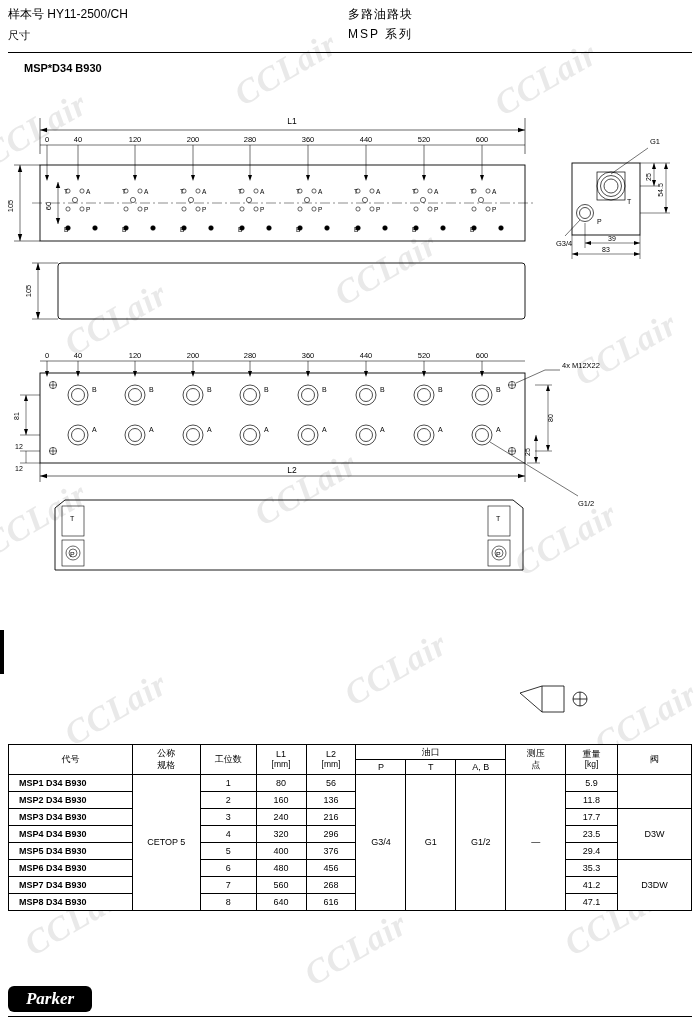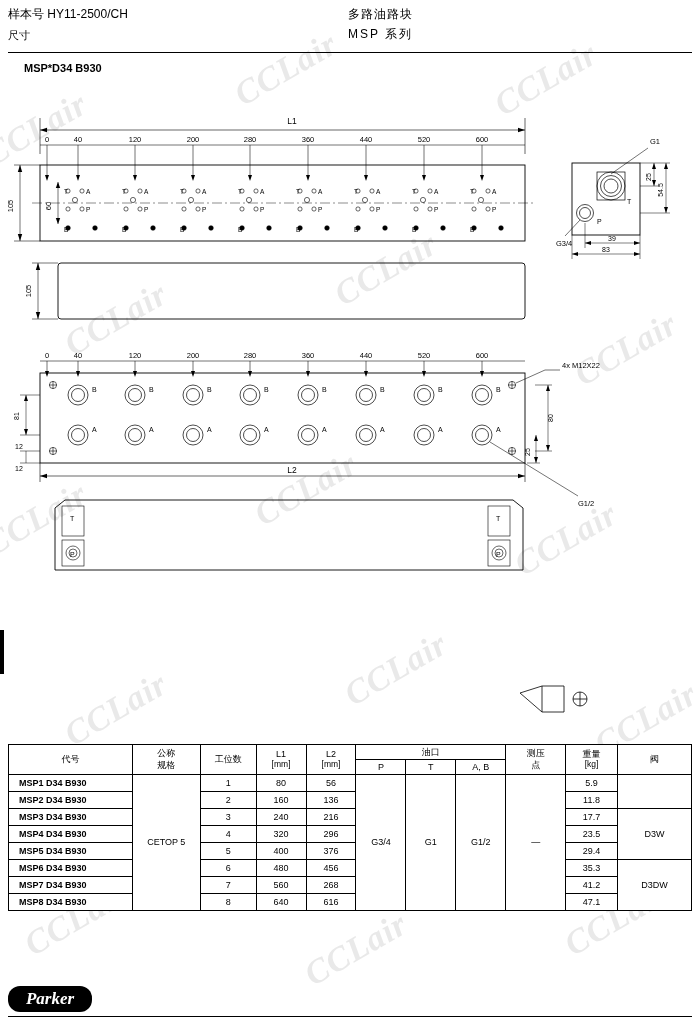--- a/index.html
+++ b/index.html
@@ -89,21 +89,21 @@
     font-size: 9px;
   }
   .tbl-unit { font-size: 8.5px; }
 
   
   .footer-logo {
     position: absolute;
     left: 8px; top: 986px;
     width: 84px; height: 26px;
     background: #000;
-    border-radius: 12px;
+    border-radius: 6px;
     z-index: 2;
   }
   .footer-logo-text {
     position: absolute;
     left: 0; top: 0; width: 84px; height: 26px;
     color: #fff;
     font-family: "Liberation Serif", serif;
     font-style: italic;
     font-weight: bold;
     font-size: 17px;

